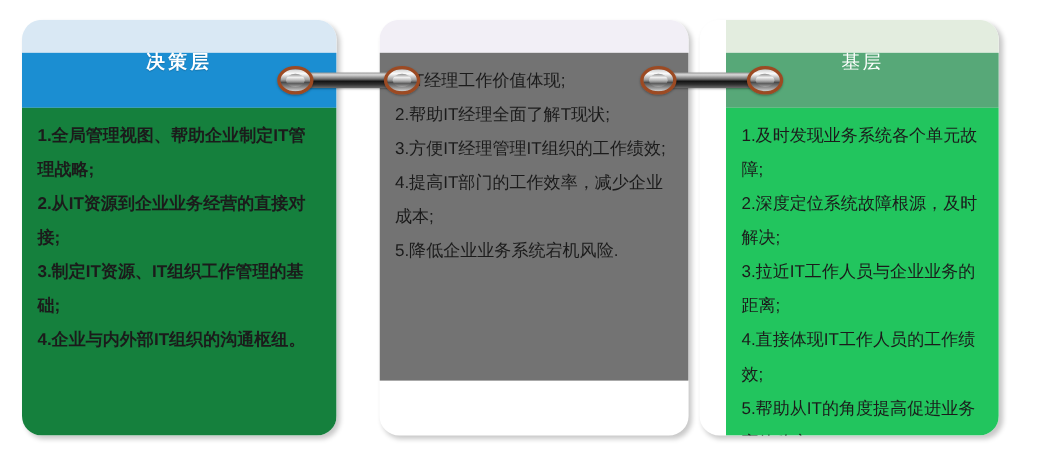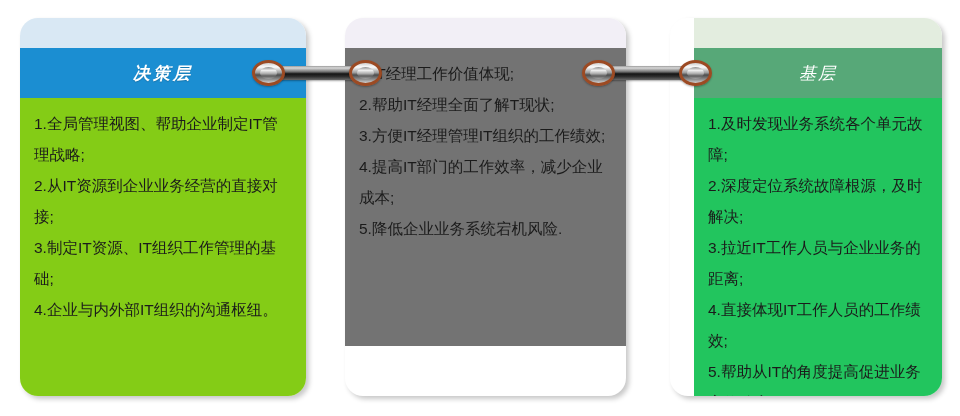--- a/index.html
+++ b/index.html
@@ -36,24 +36,23 @@
 
   .card-top {
     height: 30px;
     width: 100%;
   }
 
   .card-header {
     height: 50px;
     width: 100%;
     display: flex;
-    align-items: center;
+    align-items: flex-start;
     justify-content: center;
     box-sizing: border-box;
-    font-style: italic;
   }
 
   .card-title {
     font-size: 17px;
     color: #ffffff;
     letter-spacing: 2px;
     line-height: 1;
   }
   .card-title.bold {
     font-weight: bold;
@@ -77,34 +76,34 @@
     word-break: break-all;
   }
 
   
   #card-decision {
     left: 20px;
     width: 286px;
   }
   #card-decision .card-top    { background: #d9e8f4; }
   #card-decision .card-header { background: #1b8ed2; }
-  #card-decision .card-body   { background: #84cc16; }
+  #card-decision .card-body   { background: #15803d; font-weight: bold; }
 
   
   #card-management {
     left: 345px;
     width: 281px;
   }
   #card-management .card-top    { background: #f2eff6; }
   #card-management .card-header { background: #8589bd; }
   #card-management .card-body   { background: #737373; }
 
   
   #card-frontline {
-    left: 670px;
+    left: 636px;
     width: 272px;
     padding-left: 24px;
   }
   #card-frontline .card-top    { background: #e3eddf; }
   #card-frontline .card-header { background: #57a878; }
   #card-frontline .card-body   { background: #22c55e; }
 
   
   .connector {
     position: absolute;

